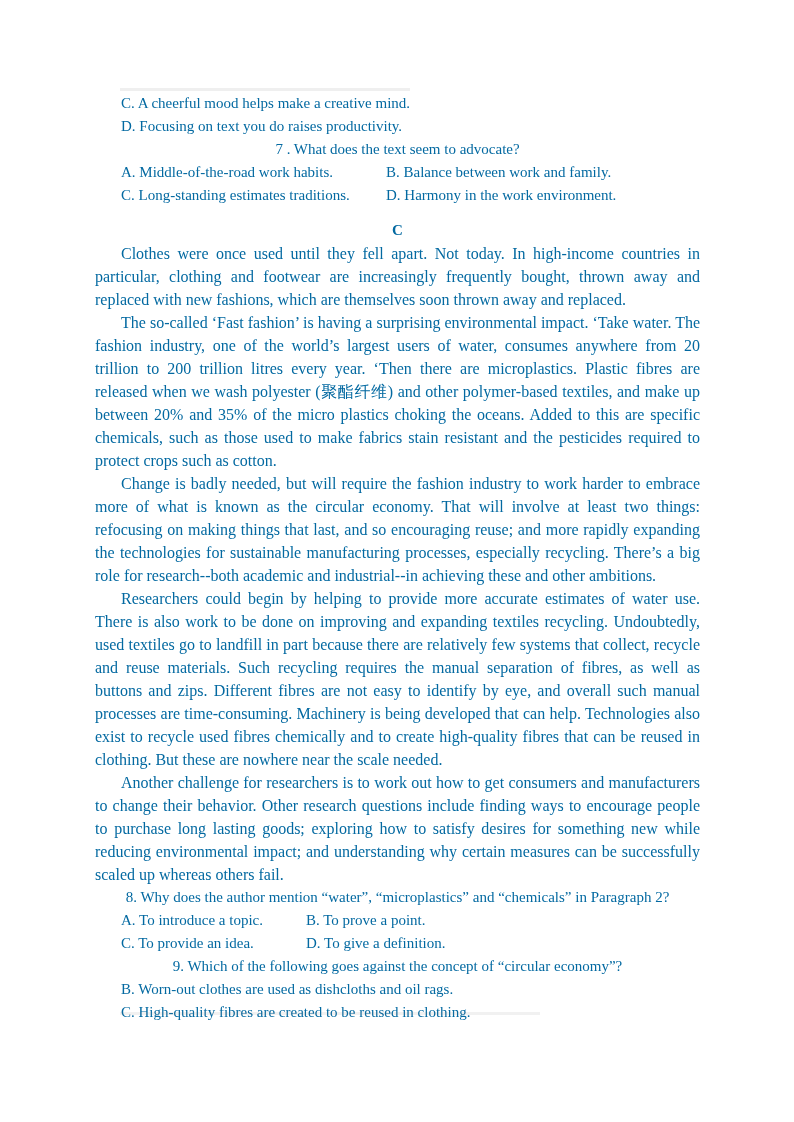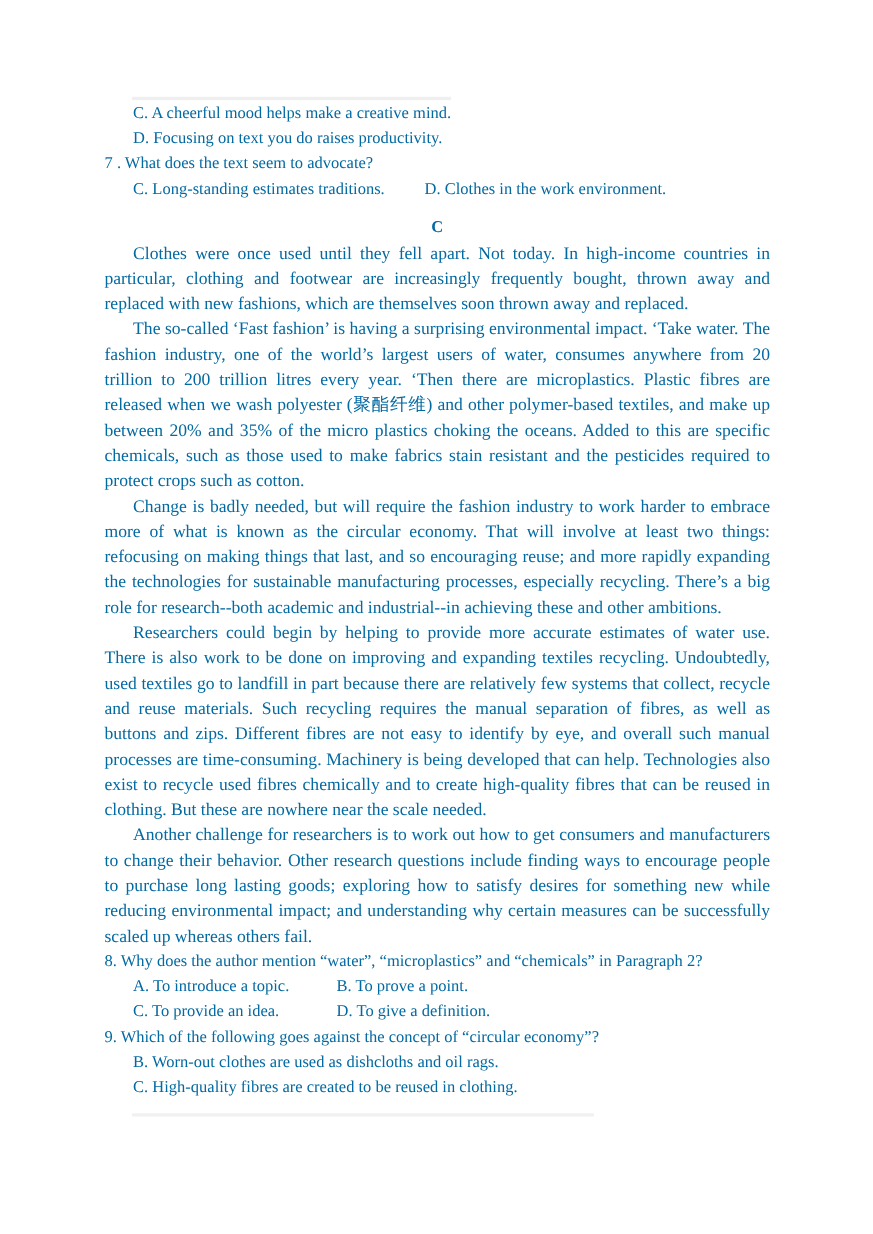--- a/index.html
+++ b/index.html
@@ -40,21 +40,21 @@
     font-size: 15px;
     line-height: 23px;
     font-weight: bold;
     text-align: center;
     letter-spacing: 0.2px;
   }
   .qline {
     margin: 0;
     font-size: 15px;
     line-height: 23px;
-    text-align: left;
+    text-align: center;
   }
   .opt-indent {
     margin: 0;
     font-size: 15px;
     line-height: 23px;
     padding-left: 26px;
     text-align: left;
   }
   
   .opt-row {
@@ -94,22 +94,26 @@
 
   <div class="scan-top"></div>
 
   <div class="content">
 
     <p class="opt-indent">C. A cheerful mood helps make a creative mind.</p>
     <p class="opt-indent">D. Focusing on text you do raises productivity.</p>
 
     <p class="qline">7 . What does the text seem to advocate?</p>
     <div class="opt-row w7">
+      <span class="col-a">A. Middle-of-the-road work habits.</span>
+      <span class="col-b">B. Balance between work and family.</span>
+    </div>
+    <div class="opt-row w7">
       <span class="col-a">C. Long-standing estimates traditions.</span>
-      <span class="col-b">D. Clothes in the work environment.</span>
+      <span class="col-b">D. Harmony in the work environment.</span>
     </div>
 
     <div class="spacer-md"></div>
 
     <p class="section-label">C</p>
 
     <p class="para">Clothes were once used until they fell apart. Not today. In high-income countries in particular, clothing and footwear are increasingly frequently bought, thrown away and replaced with new fashions, which are themselves soon thrown away and replaced.</p>
     <p class="para">The so-called ‘Fast fashion’ is having a surprising environmental impact. ‘Take water. The fashion industry, one of the world’s largest users of water, consumes anywhere from 20 trillion to 200 trillion litres every year. ‘Then there are microplastics. Plastic fibres are released when we wash polyester (聚酯纤维) and other polymer-based textiles, and make up between 20% and 35% of the micro plastics choking the oceans. Added to this are specific chemicals, such as those used to make fabrics stain resistant and the pesticides required to protect crops such as cotton.</p>
     <p class="para">Change is badly needed, but will require the fashion industry to work harder to embrace more of what is known as the circular economy. That will involve at least two things: refocusing on making things that last, and so encouraging reuse; and more rapidly expanding the technologies for sustainable manufacturing processes, especially recycling. There’s a big role for research--both academic and industrial--in achieving these and other ambitions.</p>
     <p class="para">Researchers could begin by helping to provide more accurate estimates of water use. There is also work to be done on improving and expanding textiles recycling. Undoubtedly, used textiles go to landfill in part because there are relatively few systems that collect, recycle and reuse materials. Such recycling requires the manual separation of fibres, as well as buttons and zips. Different fibres are not easy to identify by eye, and overall such manual processes are time-consuming. Machinery is being developed that can help. Technologies also exist to recycle used fibres chemically and to create high-quality fibres that can be reused in clothing. But these are nowhere near the scale needed.</p>

